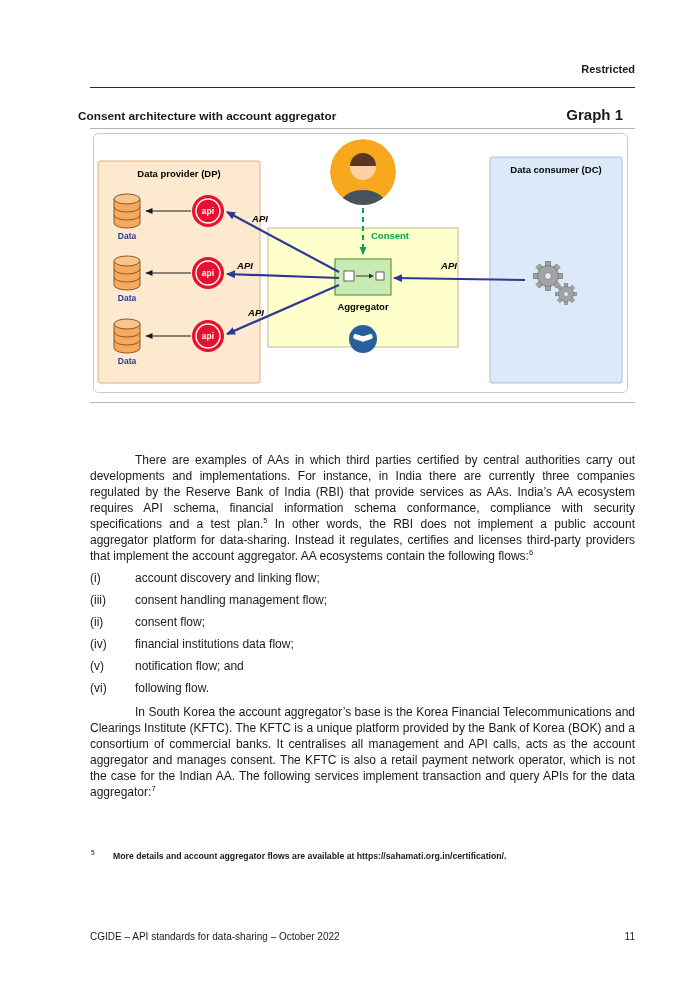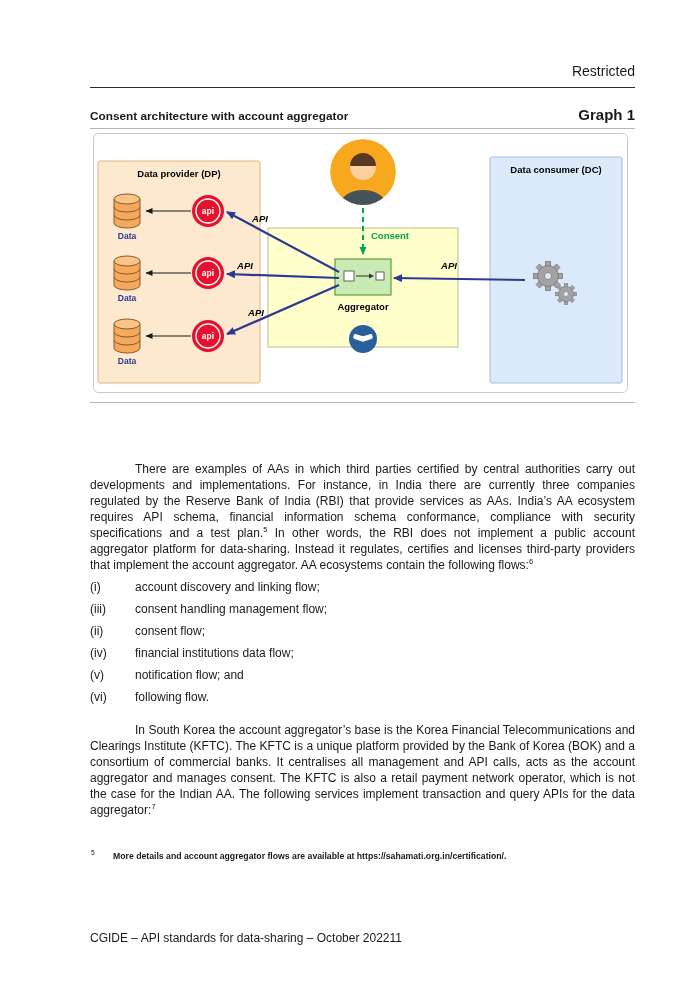--- a/index.html
+++ b/index.html
@@ -2,43 +2,43 @@
 <html><head>
 <meta charset="utf-8">
 <style>
   html,body { margin:0; padding:0; }
   body {
     width:700px; height:990px; background:#ffffff; position:relative; overflow:hidden;
     font-family:"Liberation Sans","DejaVu Sans",sans-serif; color:#1a1a1a;
     -webkit-font-smoothing:antialiased;
   }
   .abs { position:absolute; }
-  #restricted { top:63px; right:65px; font-size:14px; font-weight:400; }
+  #restricted { top:63px; right:65px; font-size:11px; font-weight:700; }
   #rule-top { top:87px; left:90px; width:545px; height:1px; background:#2b2b2b; }
-  #figure-title-row { top:106px; left:90px; width:545px; display:flex; justify-content:space-between; align-items:baseline; }
+  #figure-title-row { top:106px; left:78px; width:545px; display:flex; justify-content:space-between; align-items:baseline; }
   .fig-title { font-size:11.8px; font-weight:700; }
   .fig-graphlabel { font-size:15px;font-weight:bold; }
   #rule-under-title { top:128px; left:90px; width:545px; height:1px; background:#b5b5b5; }
   #diagram-wrap { top:133px; left:93px; width:588px; height:260px; }
   #rule-under-figure { top:402px; left:90px; width:545px; height:1px; background:#b5b5b5; }
 
   #body-text { top:444px; left:90px; width:545px; font-size:12px; line-height:16px; text-align:justify; }
-  #body-text p { margin:17px 0 6px 0; text-indent:45px; }
+  #body-text p { margin:8px 0 6px 0; text-indent:45px; }
   .sup { vertical-align:super; font-size:7.5px; line-height:0; }
   .list { margin:2px 0 4px 0; }
   .li { display:flex; margin-bottom:6px; text-align:left; }
   .li-marker { width:45px; flex:none; }
   .li-text { flex:1; }
 
   #footnotes { top:851px; left:90px; width:545px; font-size:8.7px; color:#1a1a1a; }
   .fn { display:flex; margin-bottom:9px; }
   .fn-marker { width:22px; flex:none; font-size:6.7px; position:relative; top:-2px; padding-left:1px; }
   .fn-text { flex:1; white-space:nowrap;font-weight:bold; }
 
-  #footer { top:931px; left:90px; width:545px; display:flex; justify-content:flex-start; font-size:12px; }
+  #footer { top:931px; left:90px; width:545px; display:flex; justify-content:space-between; font-size:10px; }
 
   svg text { font-family:"Liberation Sans","DejaVu Sans",sans-serif; }
 </style>
 </head>
 <body>
 
 <div class="abs" id="restricted">Restricted</div>
 <div class="abs" id="rule-top"></div>
 
 <div class="abs" id="figure-title-row">

